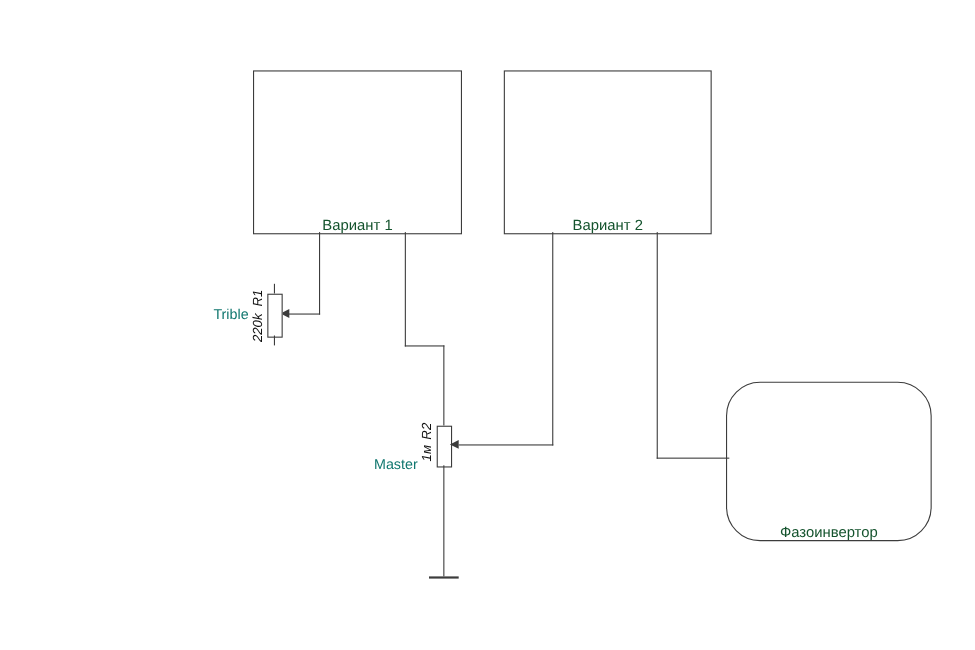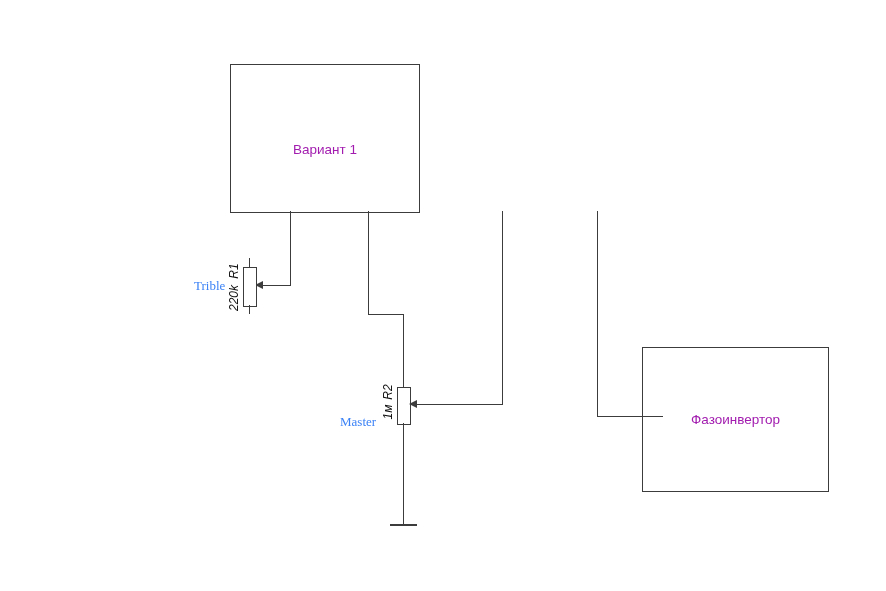--- a/index.html
+++ b/index.html
@@ -14,24 +14,24 @@
     height: 591px;
     background: #ffffff;
     overflow: hidden;
     color: #1c1c1c;
   }
   .block {
     position: absolute;
     border: 1px solid #3c3c3c;
     background: #ffffff;
     display: flex;
-    align-items: center;
+    align-items: flex-end;
     justify-content: center;
     font-size: 13.5px;
-    color: #a21caf;
+    color: #14532d;
   }
   .block .blabel { padding-top: 22px; }
   .b3 .blabel { padding-top: 0; }
   .wire {
     position: absolute;
     background: #3c3c3c;
   }
   .res-body {
     position: absolute;
     border: 1px solid #3c3c3c;
@@ -41,23 +41,22 @@
     position: absolute;
     width: 0;
     height: 0;
     border-top: 4px solid transparent;
     border-bottom: 4px solid transparent;
     border-right: 8px solid #3c3c3c;
   }
   .lbl {
     position: absolute;
     font-size: 13px;
-    color: #3b82f6;
+    color: #0f766e;
     white-space: nowrap;
-    font-family: Liberation Serif, serif;
   }
   .rot {
     position: absolute;
     font-size: 12px;
     font-style: italic;
     color: #111111;
     white-space: nowrap;
     transform: translate(-50%, -50%) rotate(-90deg);
   }
   .gnd {
@@ -67,22 +66,25 @@
 </style>
 </head>
 <body>
 
 <div class="canvas">
 
   <div class="block" style="left:230px; top:64px; width:188px; height:147px;">
     <span class="blabel">Вариант 1</span>
   </div>
 
+  <div class="block" style="left:458px; top:64px; width:187px; height:147px;">
+    <span class="blabel">Вариант 2</span>
+  </div>
 
-  <div class="block b3" style="left:642px; top:347px; width:185px; height:143px;">
+  <div class="block b3" style="left:660px; top:347px; width:185px; height:143px;border-radius:31px;">
     <span class="blabel">Фазоинвертор</span>
   </div>
 
   <div class="wire" style="left:290px; top:211px; width:1px; height:75px;"></div>
   <div class="wire" style="left:262px; top:285px; width:29px; height:1px;"></div>
   <div class="arrow-left" style="left:255px; top:281px;"></div>
 
   <div class="wire" style="left:368px; top:211px; width:1px; height:104px;"></div>
   <div class="wire" style="left:368px; top:314px; width:36px; height:1px;"></div>
   <div class="wire" style="left:403px; top:314px; width:1px; height:73px;"></div>

